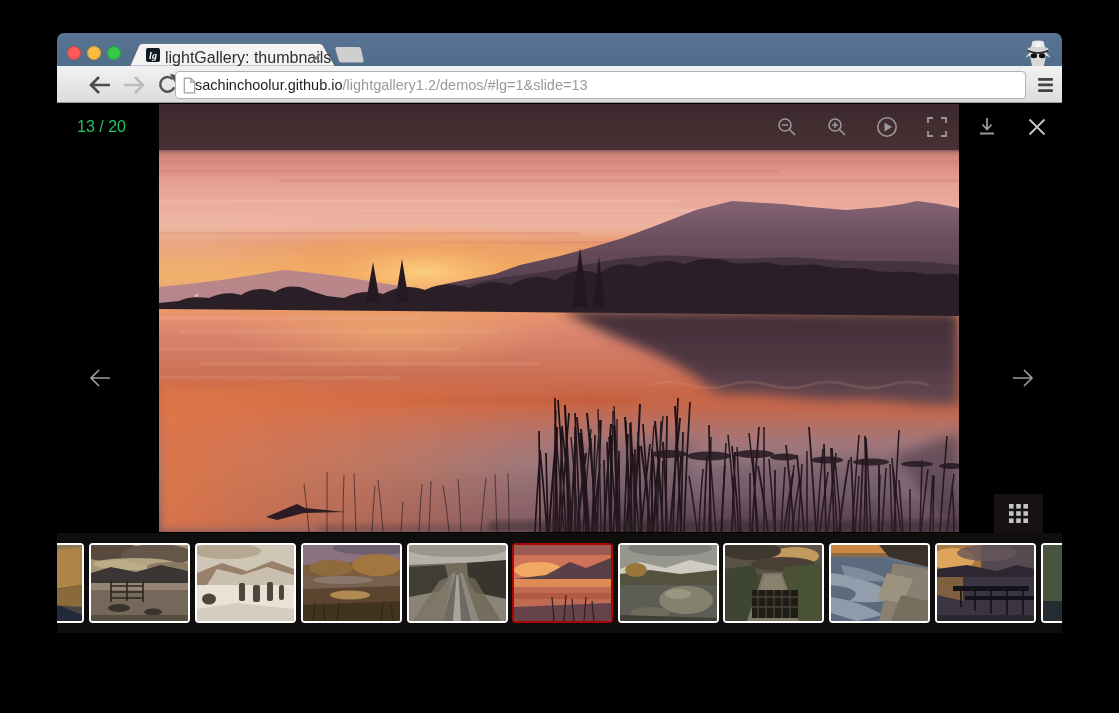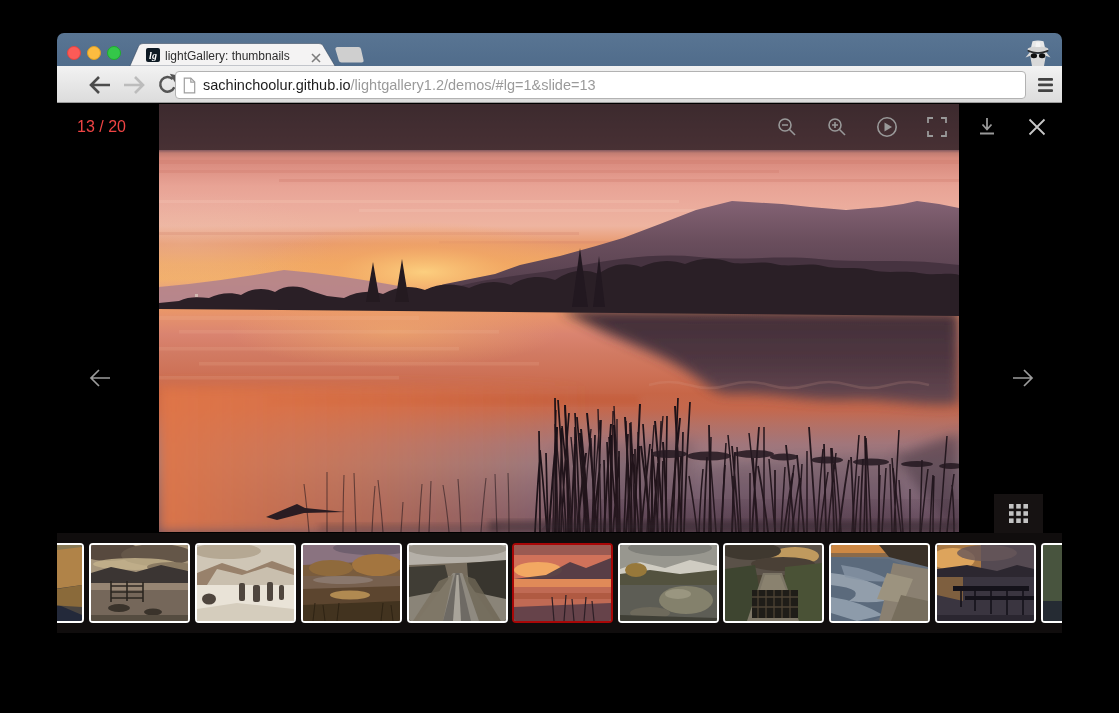--- a/index.html
+++ b/index.html
@@ -3,34 +3,34 @@
 <meta charset="utf-8">
 <style>
 html,body{margin:0;padding:0;background:#000;width:1119px;height:713px;overflow:hidden;font-family:"Liberation Sans",sans-serif;}
 #win{position:absolute;left:57px;top:33px;width:1005px;height:680px;border-radius:7px 7px 0 0;overflow:hidden;background:#000;}
 #titlebar{position:absolute;left:0;top:0;width:1104px;height:33px;background:linear-gradient(180deg,#597593 0%,#506c8b 100%);}
 .tl{position:absolute;top:13px;width:12px;height:12px;border-radius:50%;}
 #toolbar{position:absolute;left:0;top:33px;width:1005px;height:37px;background:linear-gradient(180deg,#f2f2f2,#dcdcdc);border-bottom:1px solid #9b9b9b;box-sizing:border-box;}
 #content{position:absolute;left:0;top:70px;width:1005px;height:610px;background:#000;}
 #photo{position:absolute;left:102px;top:1px;width:800px;height:428px;}
 #lgbar{position:absolute;left:102px;top:0;width:800px;height:47px;background:rgba(0,0,0,0.45);}
-#counter{position:absolute;left:20px;top:0;height:47px;line-height:47px;color:#ef4444;font-size:16px;}
+#counter{position:absolute;left:20px;top:0;height:47px;line-height:47px;color:#22c55e;font-size:16px;}
 #lgicons{position:absolute;right:0;top:0;height:47px;display:flex;}
 .lgi{width:50px;height:47px;display:flex;align-items:center;justify-content:center;}
 #prev{position:absolute;left:32px;top:264px;}
 #next{position:absolute;left:955px;top:264px;}
 #gridbtn{position:absolute;left:937px;top:391px;width:49px;height:39px;background:#161212;display:flex;align-items:center;justify-content:center;}
 #thumbouter{position:absolute;left:0;top:430px;width:1005px;height:100px;background:#100d0d;overflow:hidden;}
 .th{position:absolute;top:10px;width:97px;height:76px;border:2px solid #fff;border-radius:4px;overflow:hidden;}
 .th.act{border-color:#a90707;}
 .th svg{display:block;}
 #urlbar{position:absolute;left:118px;top:5px;width:851px;height:28px;background:#fff;border:1px solid #b2b2b2;border-radius:4px;box-sizing:border-box;}
-#urltext{position:absolute;left:146px;top:5px;height:20px;line-height:28px;font-size:14.5px;color:#1d1d1d;white-space:nowrap;letter-spacing:0px;}
+#urltext{position:absolute;left:138px;top:5px;height:20px;line-height:28px;font-size:14.5px;color:#1d1d1d;white-space:nowrap;letter-spacing:0px;}
 #urltext .gray{color:#9a9a9a;}
-#tabtitle{position:absolute;left:108px;top:16px;font-size:12px;color:#2e2e2e;}
+#tabtitle{position:absolute;left:108px;top:16px;font-size:16px;color:#2e2e2e;}
 </style>
 </head>
 <body>
 <div id="win">
   <div id="titlebar">
     <div class="tl" style="left:10px;background:#fc5b57;border:0.5px solid #e2443f;"></div>
     <div class="tl" style="left:30px;background:#fdbc40;border:0.5px solid #dfa023;"></div>
     <div class="tl" style="left:50px;background:#34c749;border:0.5px solid #1eac2c;"></div>
     <svg width="330" height="33" style="position:absolute;left:65px;top:0;">
       <path d="M8,33 L16.5,13.5 Q17.5,10.5 21,10.5 L197,10.5 Q200.5,10.5 201.5,13.5 L213,33 Z" fill="#f4f3f3" stroke="rgba(45,62,84,0.5)" stroke-width="1"></path>

